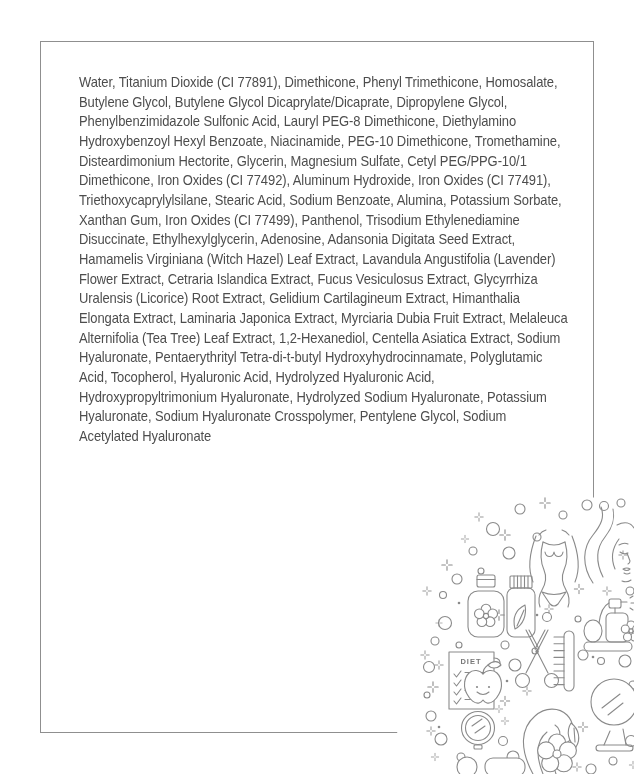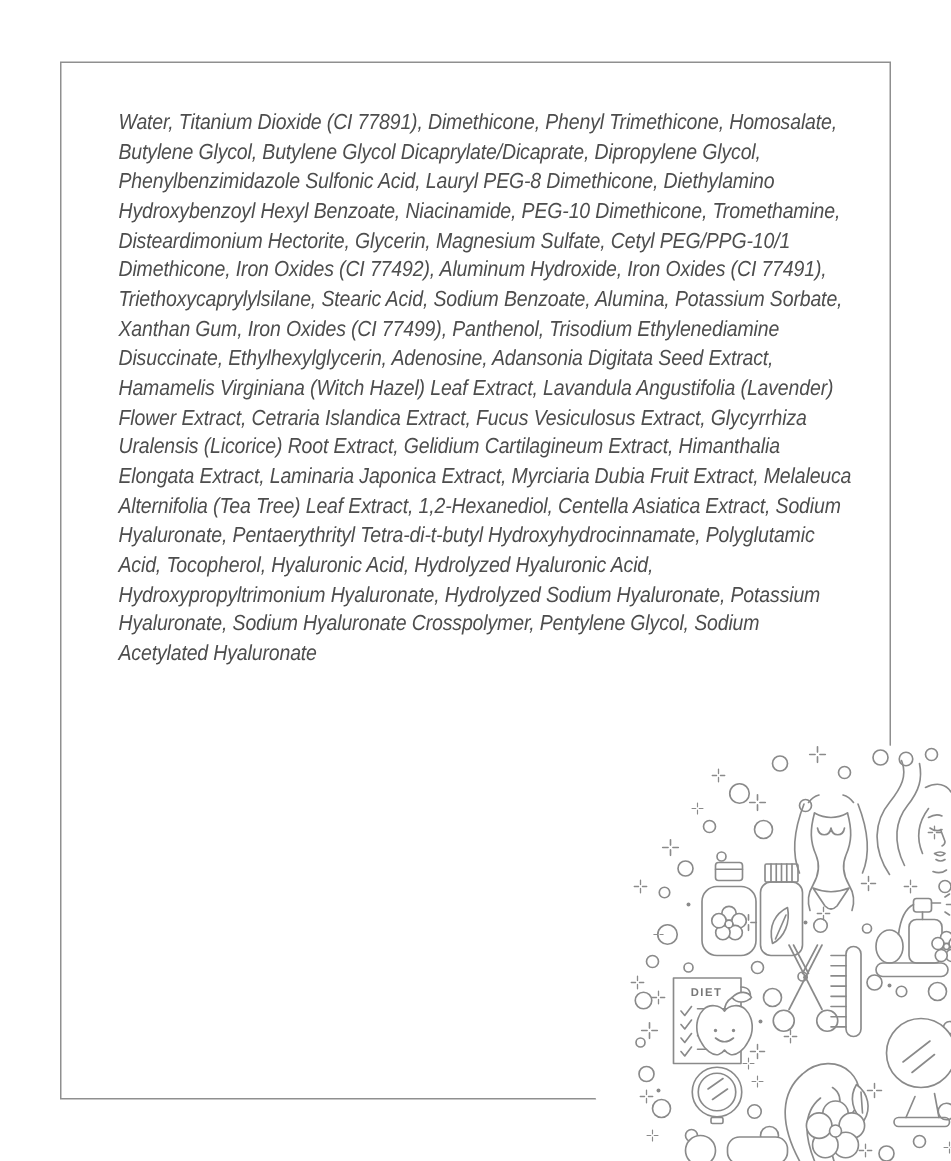--- a/index.html
+++ b/index.html
@@ -4,21 +4,21 @@
 <style>
   html,body{margin:0;padding:0;}
   body{
     width:634px;height:774px;position:relative;overflow:hidden;
     background:#ffffff;
     font-family:"Liberation Sans", sans-serif;
   }
   .canvas{position:absolute;inset:0;background:#fff;}
   .frame{
     position:absolute;left:40px;top:41px;width:554px;height:692px;
-    box-sizing:border-box;border:1px solid #8f8f8f;background:#fff;font-style:italic;
+    box-sizing:border-box;border:1px solid #8f8f8f;background:#fff;
   }
   .ingredients{
     position:absolute;left:38px;top:31px;width:546px;margin:0;
     font-size:14.5px;line-height:19.65px;color:#4d4d4d;
     letter-spacing:-0.1px;
     transform:scaleX(0.895);transform-origin:0 0;
     text-align:left;
   }
   .decor{
     position:absolute;left:387px;top:495px;width:247px;height:279px;

